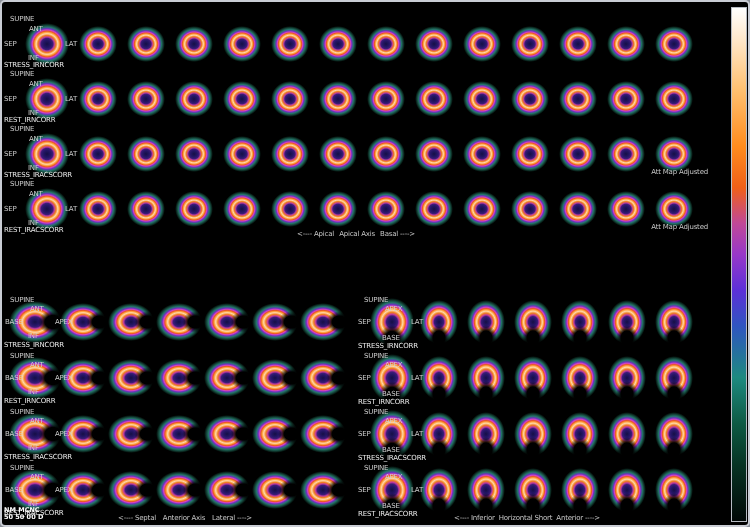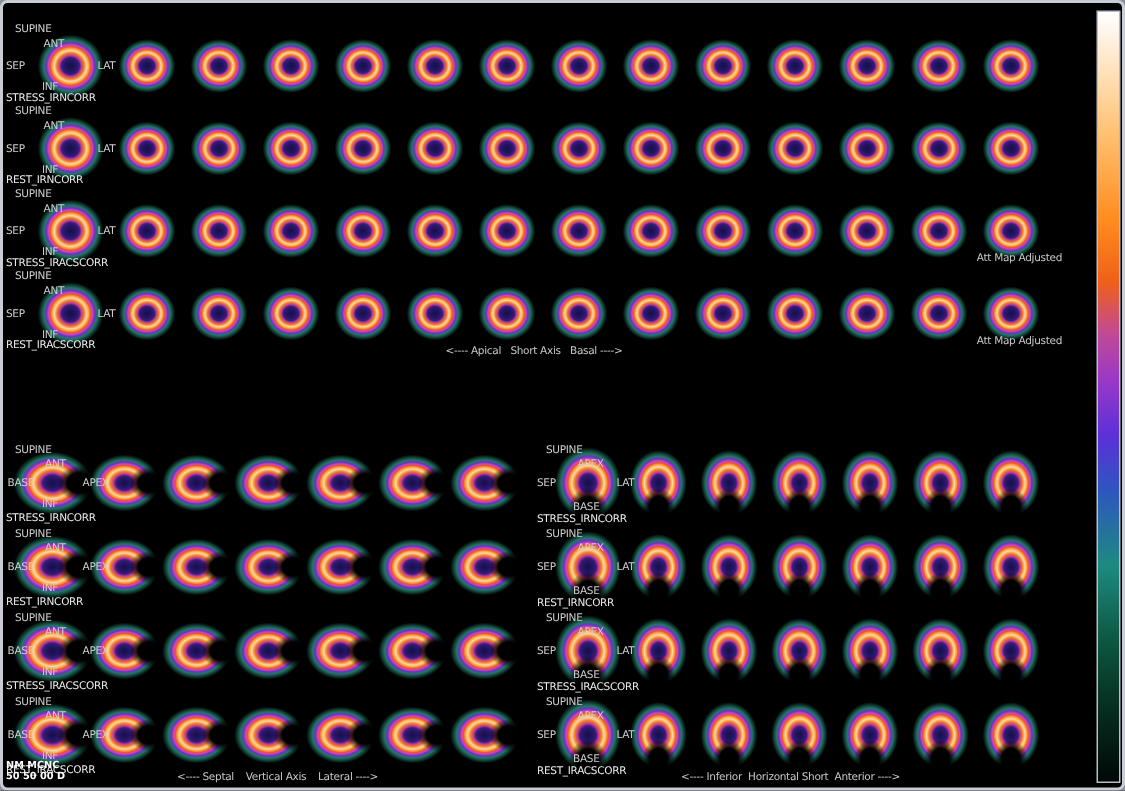--- a/index.html
+++ b/index.html
@@ -59,27 +59,27 @@
       #2f55c0 62%, #1d8a80 72%, #0e5a44 81%, #073424 89%, #010806 100%);
   }
 </style>
 </head>
 <body>
 
 <div id="screen">
 
   <div class="caption" id="cap-sa">
     <span>&lt;---- Apical</span>
-    <span>Short Axis</span>
+    <span>Apical Axis</span>
     <span>Basal ----&gt;</span>
   </div>
 
   <div class="caption" id="cap-vla">
     <span>&lt;---- Septal</span>
-    <span>Vertical Axis</span>
+    <span>Anterior Axis</span>
     <span>Lateral ----&gt;</span>
   </div>
 
   <div class="caption" id="cap-hla">
     <span>&lt;---- Inferior</span>
     <span>Horizontal Short</span>
     <span>Anterior ----&gt;</span>
   </div>
 
   <div id="corner">

